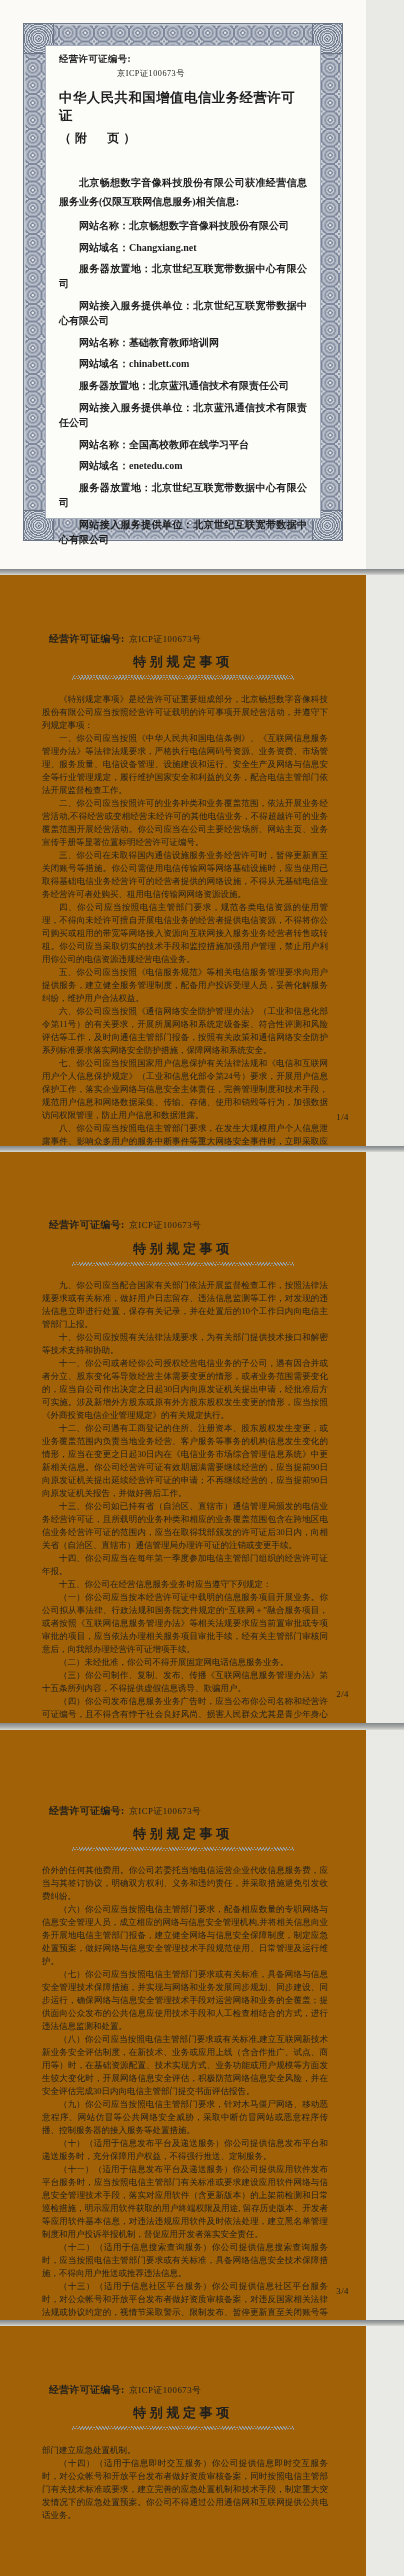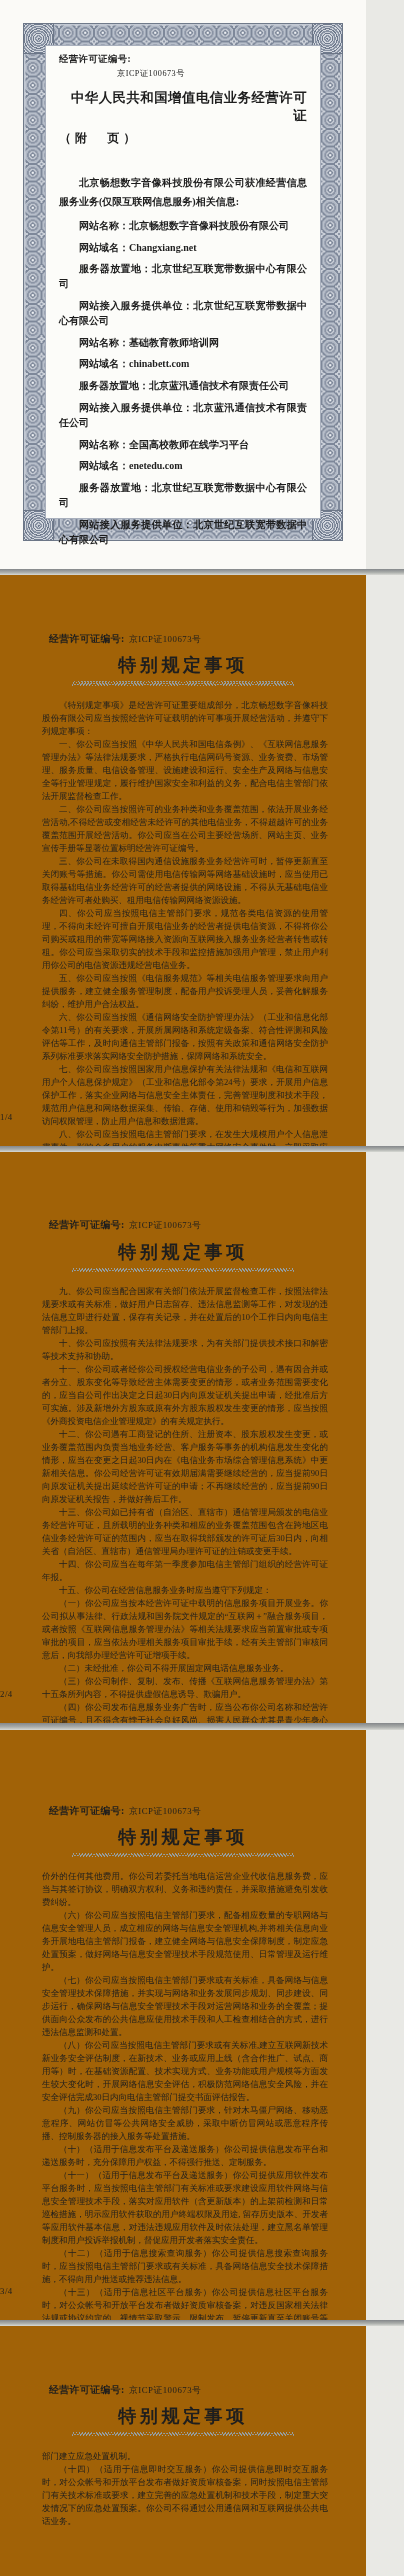--- a/index.html
+++ b/index.html
@@ -20,45 +20,45 @@
     box-shadow:inset 0 0 0 1.5px #c3c9d3;}
   .corner{position:absolute;width:29px;height:29px;
     background:repeating-radial-gradient(circle at 50% 50%, #6f7a8d 0 1px, #c8cdd6 1px 2.1px, #8791a2 2.1px 3.6px, #d4d8df 3.6px 4.6px);
     border:0.5px solid #6c7687;}
   .corner.tl{left:-1px;top:-1px;} .corner.tr{right:-1px;top:-1px;}
   .corner.bl{left:-1px;bottom:-1px;} .corner.br{right:-1px;bottom:-1px;}
   .cert-inner{position:absolute;inset:20.6px;background:#fcfcf9;border:1px solid #a8afbc;
     padding:7.2px 13.4px 5.2px 13.4px;box-sizing:border-box;}
   .cert-label{font-size:9.3px;font-weight:700;letter-spacing:0.5px;}
   .cert-number{font-size:8.2px;margin:2.1px 0 0 58px;letter-spacing:0.5px;}
-  .cert-title{margin:10.3px 0 0 0;text-align:right;font-size:13.4px;font-weight:700;letter-spacing:0.5px;}
+  .cert-title{margin:10.3px 0 0 0;text-align:left;font-size:13.4px;font-weight:700;letter-spacing:0.5px;}
   .cert-subtitle{margin-top:5.2px;text-align:left;font-size:12px;font-weight:700;letter-spacing:4.1px;}
   .cert-intro{margin:27px 0 3.1px 0;font-size:10px;font-weight:600;line-height:1.85;text-indent:2em;text-align:justify;}
   .website{margin:0;}
   .w-line{margin:6.7px 0;font-size:10px;font-weight:600;line-height:1.5;text-indent:2em;text-align:justify;}
 
   
   .rules{background:#a16207;}
   .p2{height:571px;padding-top:58px;}
   .p3{height:571px;padding-top:67px;}
   .p4{height:590px;padding-top:75px;}
   .p5{height:548px;padding-top:58px;}
   .rule-head{margin-left:49px;}
   .rule-head-label{font-size:9.8px;font-weight:700;letter-spacing:0.5px;}
   .rule-head-number{font-size:8.8px;margin-left:4.1px;letter-spacing:0.5px;}
-  .rule-title{margin:7.2px 0 4.1px 0;text-align:center;font-size:18px;font-weight:700;letter-spacing:3.6px;}
+  .rule-title{margin:7.2px 0 4.1px 0;text-align:center;font-size:13px;font-weight:700;letter-spacing:3.6px;}
   .wavy{width:222px;height:4.1px;margin:0 auto;
     background:
       repeating-linear-gradient(63deg, #9aa09e 0 0.7px, rgba(0,0,0,0) 0.7px 2.6px),
       repeating-linear-gradient(-63deg, #8f9593 0 0.7px, rgba(0,0,0,0) 0.7px 2.6px);}
   .body{margin:13.4px 38px 0 42px;font-size:8.5px;line-height:13px;text-align:justify;}
   .para{margin:0;text-indent:2em;}
   .p4 .body .para:first-child{text-indent:0;}
   .p5 .body .para:first-child{text-indent:0;}
-  .pagenum{position:absolute;left:0;right:0;bottom:24px;text-align:left;font-size:8.8px;letter-spacing:0.5px;}
+  .pagenum{position:absolute;left:0;right:17px;bottom:24px;text-align:right;font-size:8.8px;letter-spacing:0.5px;}
 </style>
 </head>
 <body>
 
 <div class="doc">
 
   <section class="page cert">
     <div class="cert-frame">
       <div class="corner tl"></div>
       <div class="corner tr"></div>

